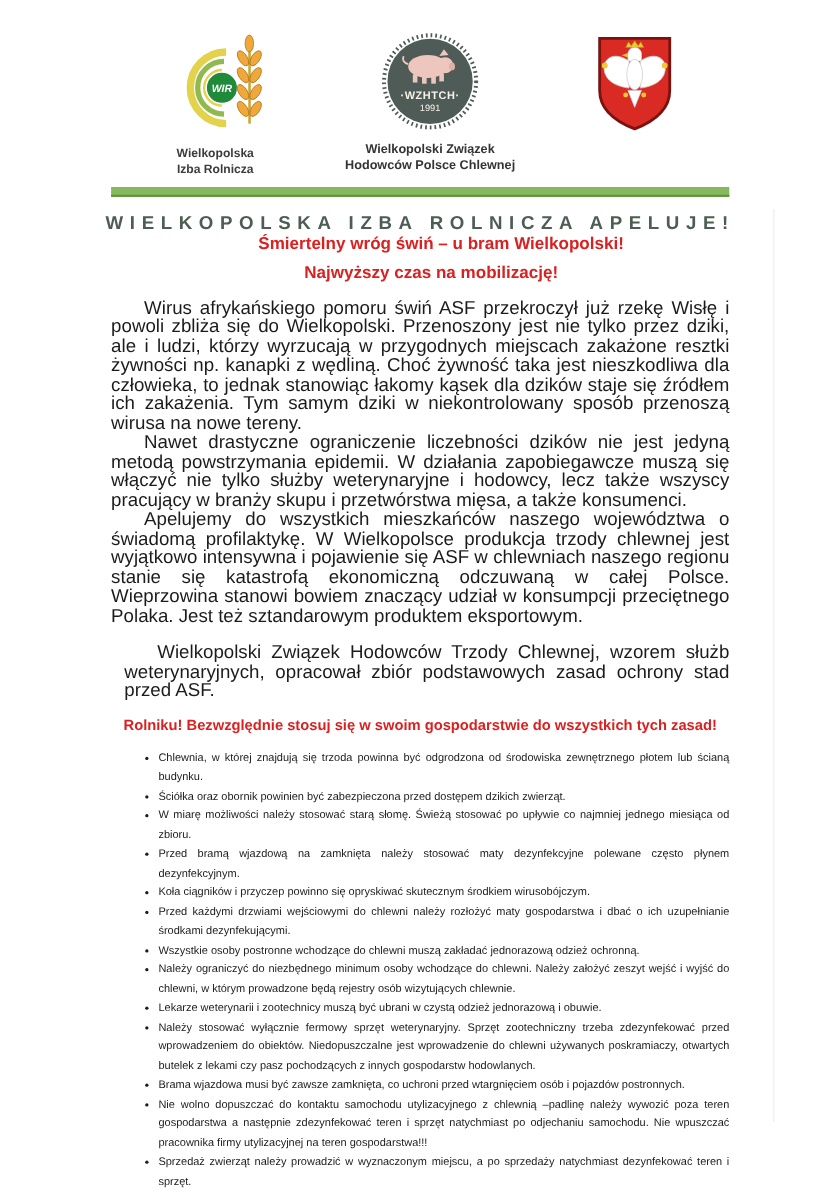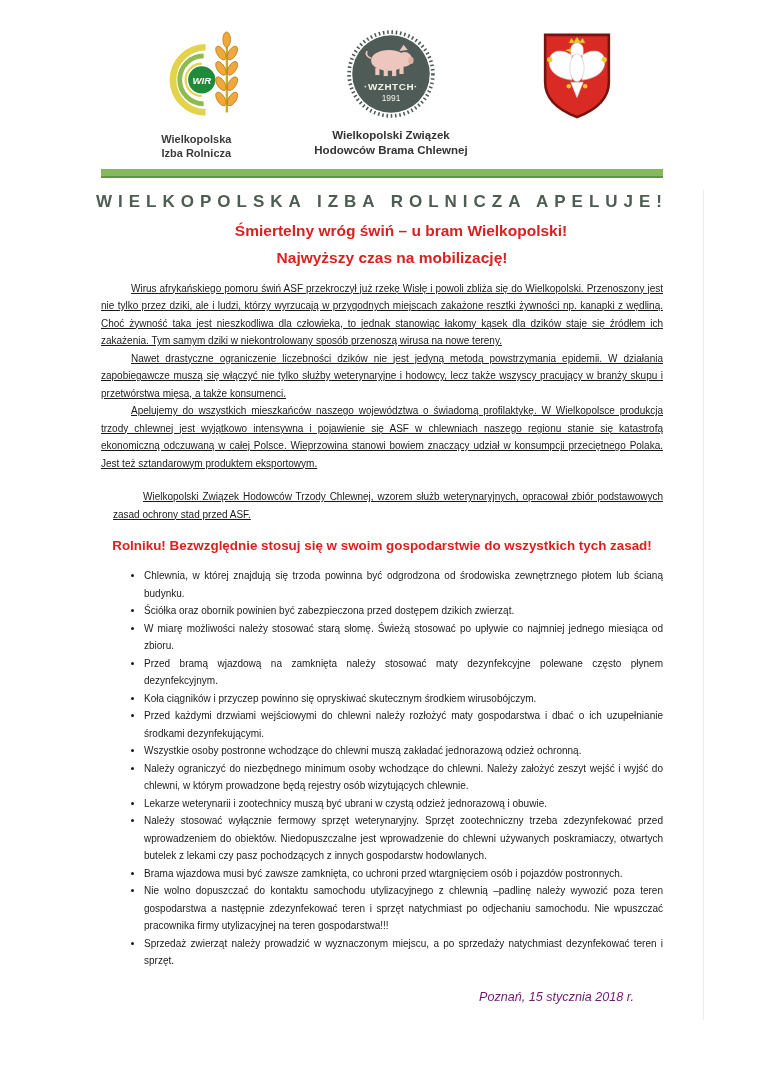--- a/index.html
+++ b/index.html
@@ -49,29 +49,28 @@
     font-size:17px;font-weight:bold;
     letter-spacing:6px;
     color:var(--title-green);
   }
   .doc-subtitle{
     text-align:center;
     color:var(--red);
     font-weight:bold;
     font-size:15.5px;
   }
-  .doc-subtitle.first{margin-top:10px;padding-left:38px;}
+  .doc-subtitle.first{margin-top:0;padding-left:38px;}
   .doc-subtitle.second{margin-top:9px;padding-left:20px;}
   
   .body-text{
     margin:13px 47px 0 47px;
-    font-size:10px;
+    font-size:17px;
     line-height:17.5px;
     text-align:justify;
-    text-decoration:underline;
   }
   .body-text p{text-indent:30px;}
   .body-text p.gap-above{margin-top:16px;margin-left:12px;}
   .rules-heading{
     margin:15px 47px 0 47px;
     text-align:center;
     color:var(--red);
     font-weight:bold;
     font-size:13.4px;
   }
@@ -144,21 +143,21 @@
             <rect x="43" y="37" width="4" height="7" fill="#edc6bd"></rect>
             <rect x="50" y="35" width="4" height="7" fill="#edc6bd"></rect>
             <path d="M23,27 q-6,-2 -4,-7" fill="none" stroke="#edc6bd" stroke-width="1.6"></path>
           </g>
           <text x="42" y="57" text-anchor="middle" font-family="Liberation Sans, sans-serif" font-size="9.5" font-weight="bold" letter-spacing="0.5" fill="#f5f2ea">·WZHTCH·</text>
           <text x="42" y="68" text-anchor="middle" font-family="Liberation Sans, sans-serif" font-size="8" fill="#f5f2ea">1991</text>
         </svg>
       </span>
       <div class="logo-caption badge-cap">
         <div>Wielkopolski Związek</div>
-        <div>Hodowców Brama Chlewnej</div>
+        <div>Hodowców Polsce Chlewnej</div>
       </div>
     </div>
 
     <div class="logo-block">
       <span>
         <svg width="74" height="92" viewBox="0 0 72 88">
           <path d="M5,4 H67 V50 Q67,72 36,84 Q5,72 5,50 Z" fill="#d92a23" stroke="#7a120f" stroke-width="2.5"></path>
           <path d="M28,12 l2.5,-5 2.5,3.5 3,-4.5 3,4.5 2.5,-3.5 2.5,5 z" fill="#f0c832" stroke="#a8881a" stroke-width="0.6"></path>
           <path d="M36,12 c3.5,0 6,2.5 6,6 v6 h-12 v-6 c0,-3.5 2.5,-6 6,-6 z" fill="#ffffff" stroke="#cfcfcf" stroke-width="0.6"></path>
           <path d="M30,17 l-5.5,2 5.5,2 z" fill="#f0c832"></path>

